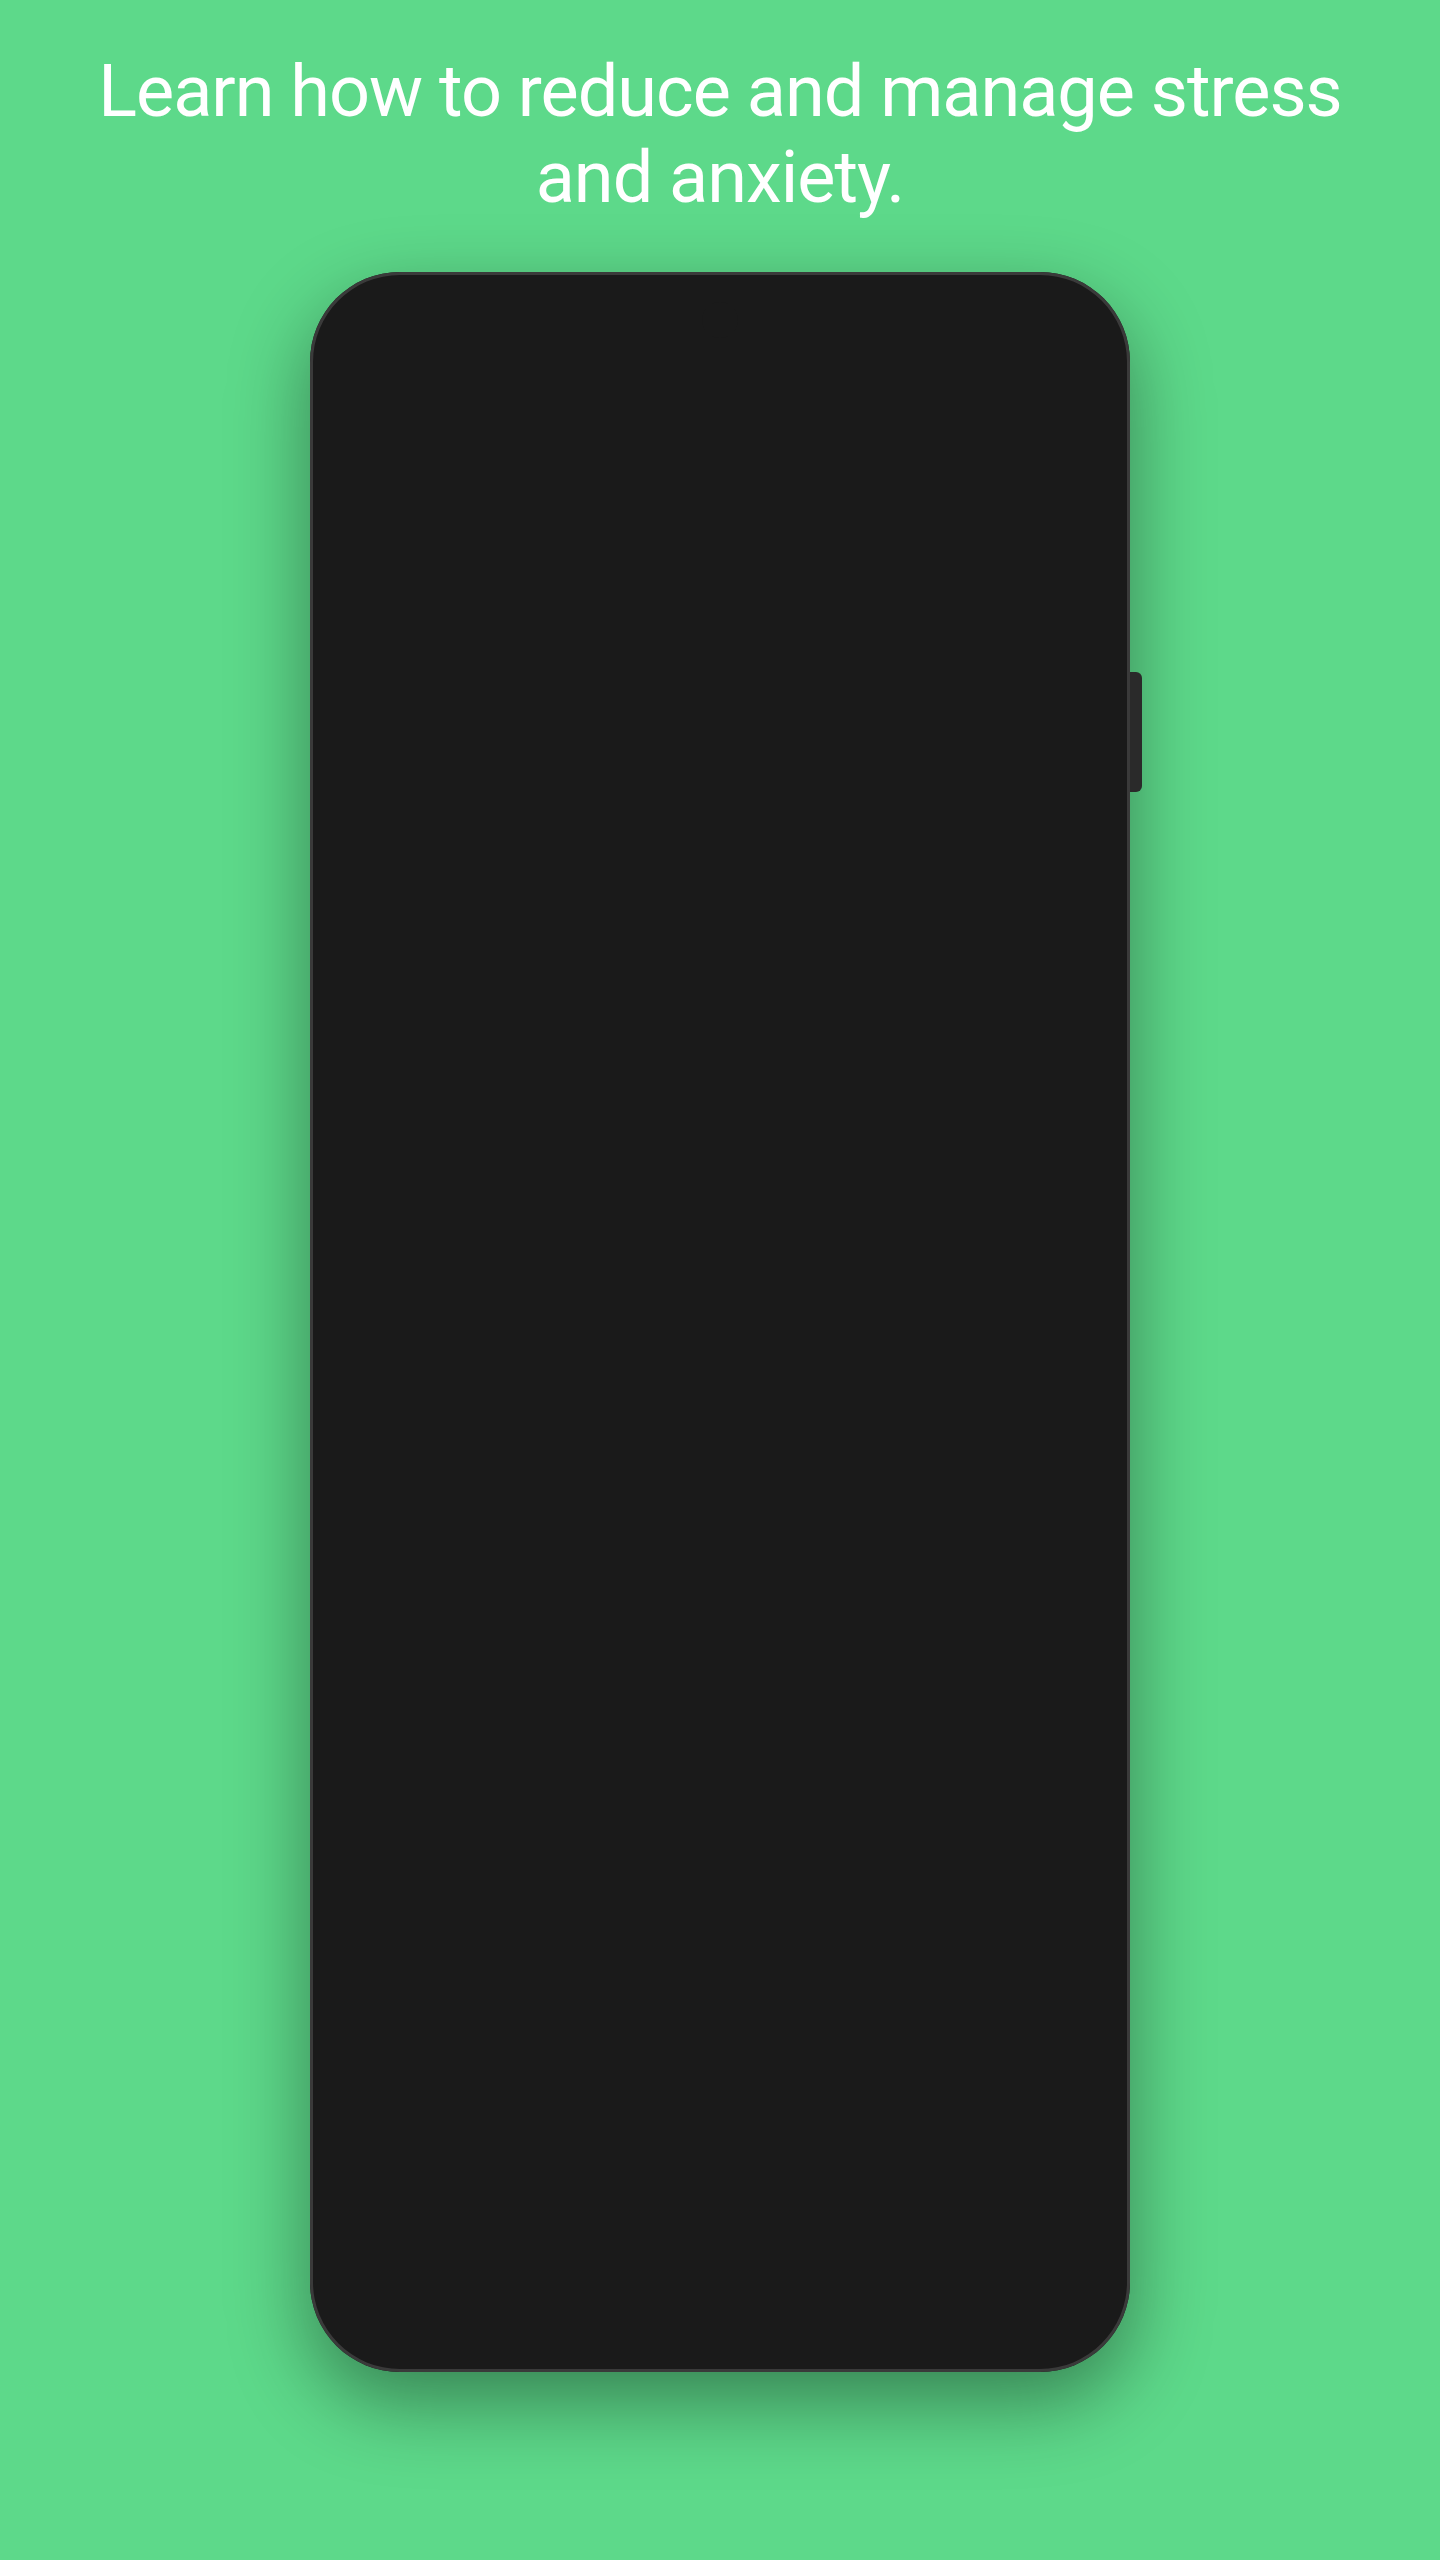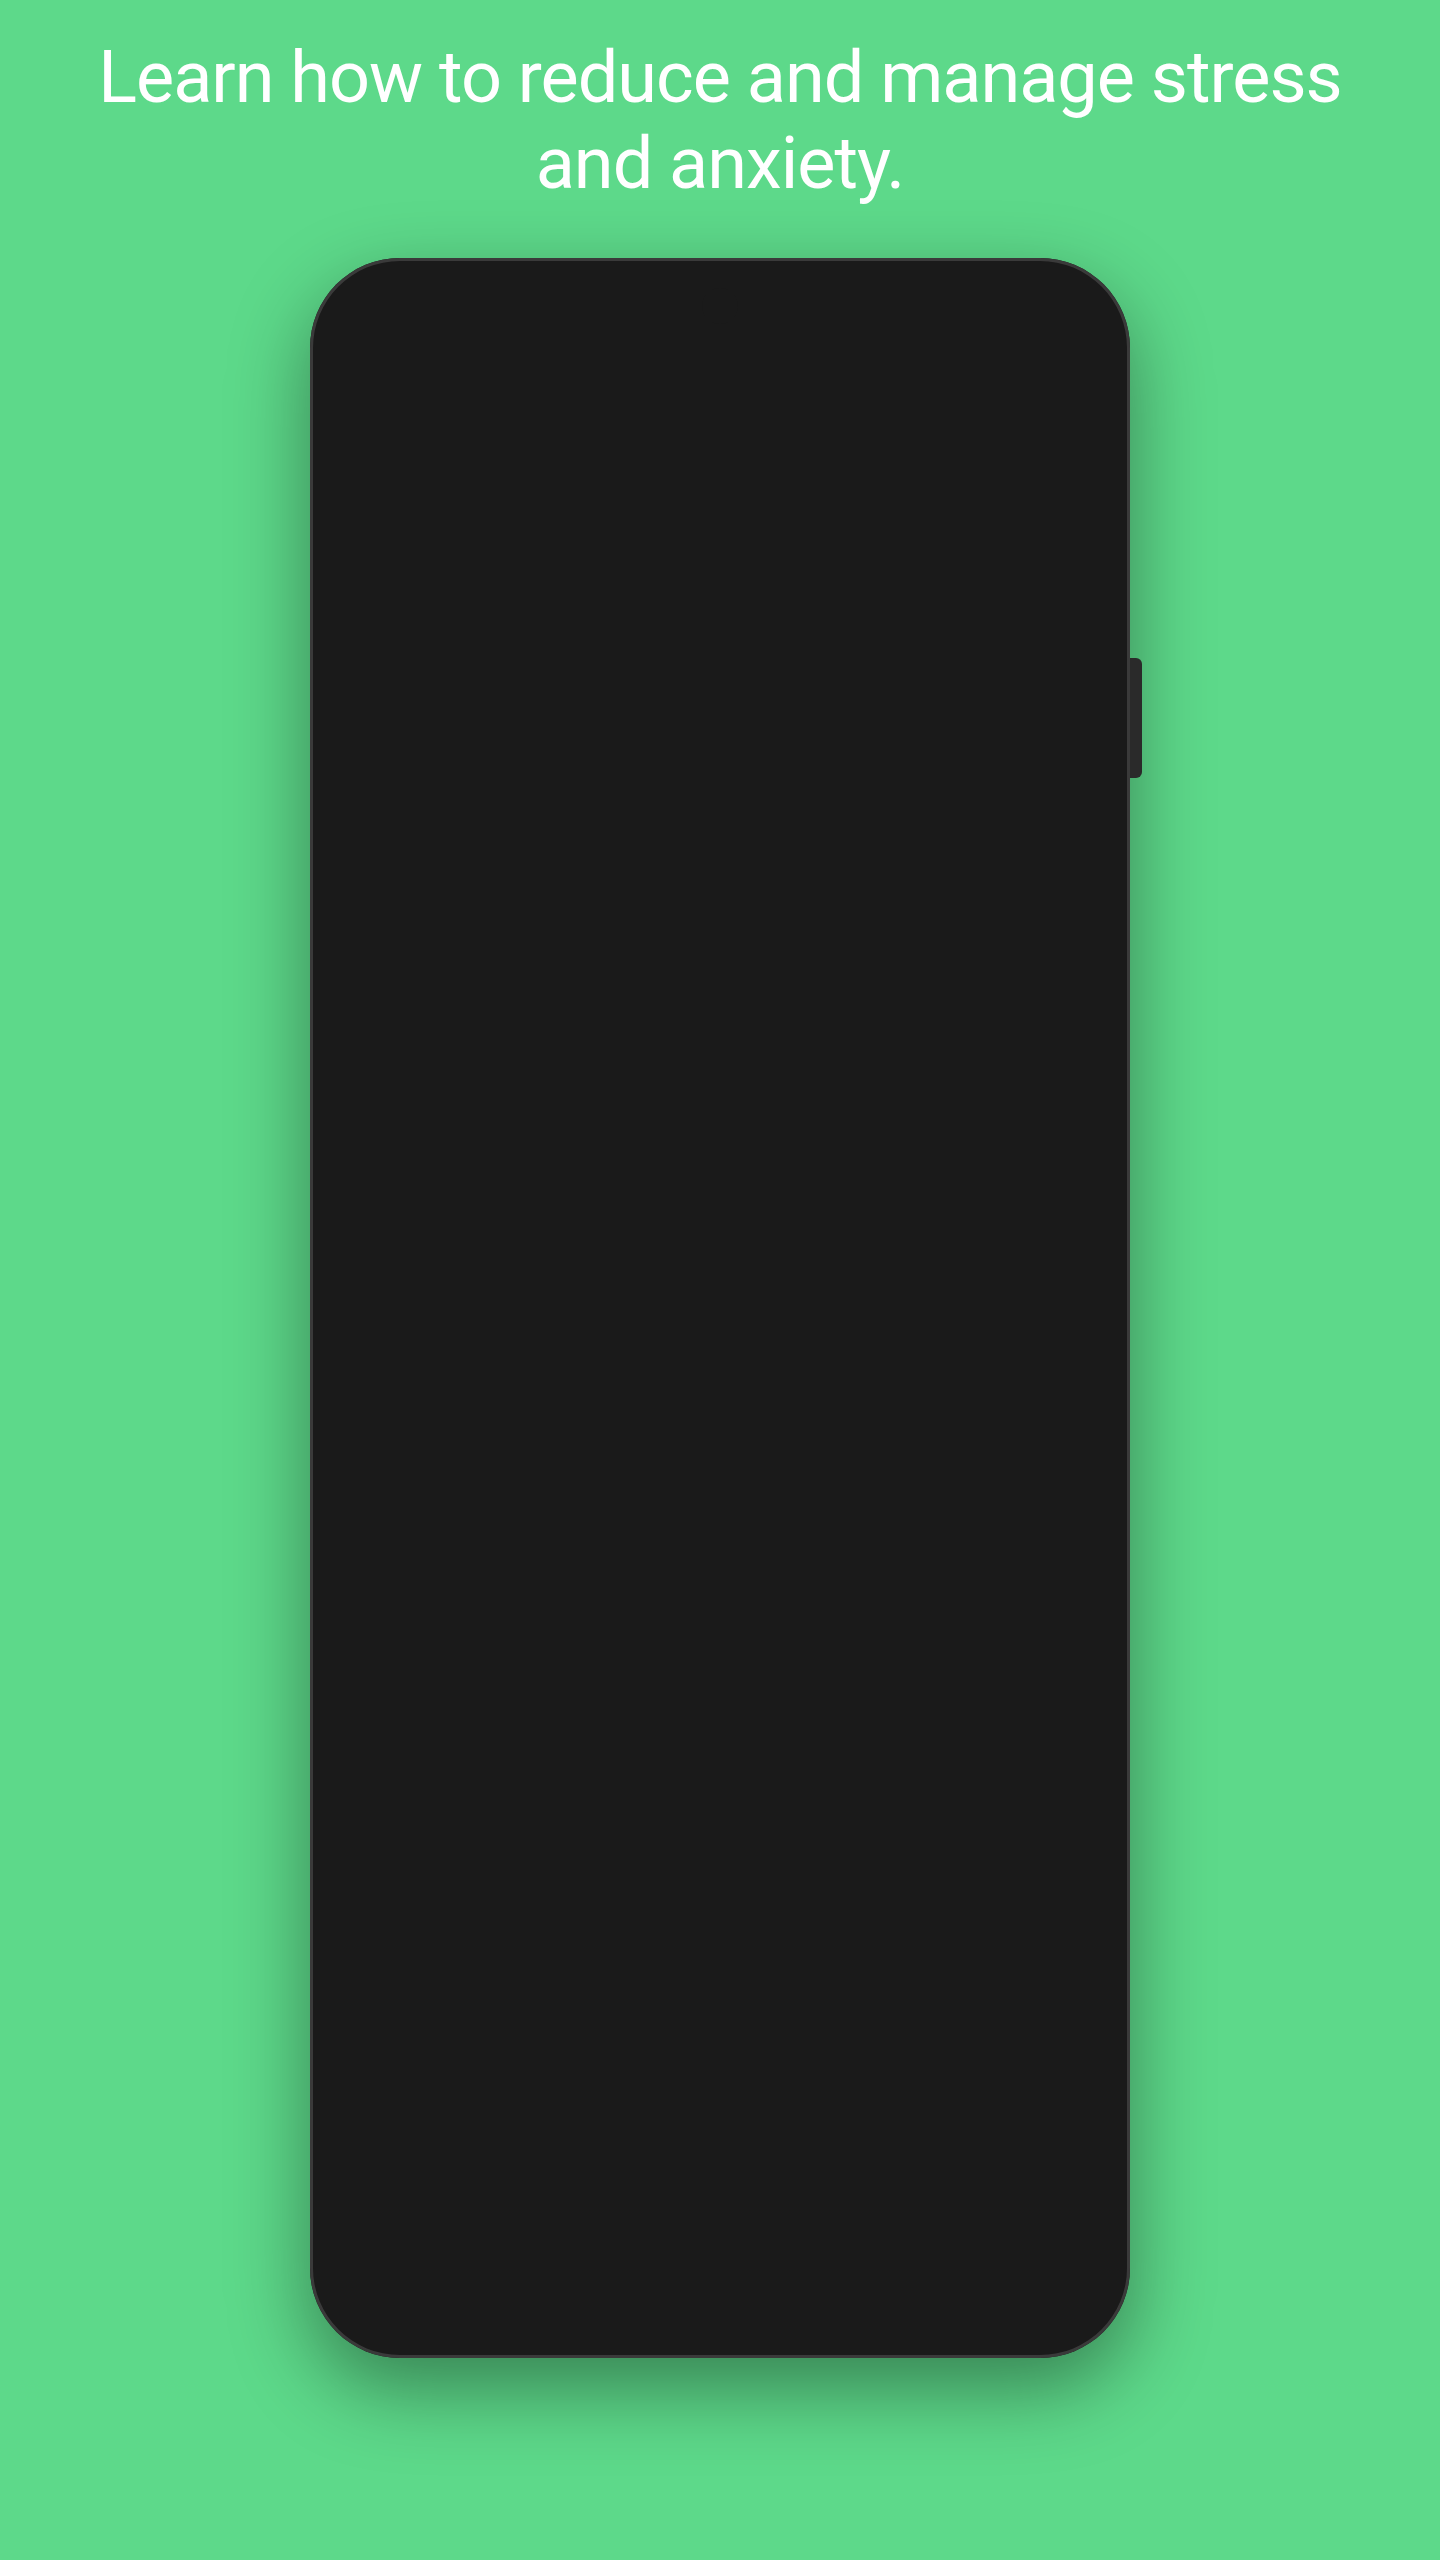--- a/index.html
+++ b/index.html
@@ -10,21 +10,21 @@
       background-color: #5DD98A;
       display: flex;
       flex-direction: column;
       align-items: center;
       font-family: -apple-system, BlinkMacSystemFont, 'Segoe UI', Roboto, sans-serif;
       overflow: hidden;
     }
 
     .page-header {
       text-align: center;
-      padding: 35px 80px 40px;
+      padding: 49px 80px 40px;
       color: white;
     }
 
     .page-header h1 {
       font-size: 72px;
       font-weight: 400;
       line-height: 1.2;
       letter-spacing: -1px;
     }
 

